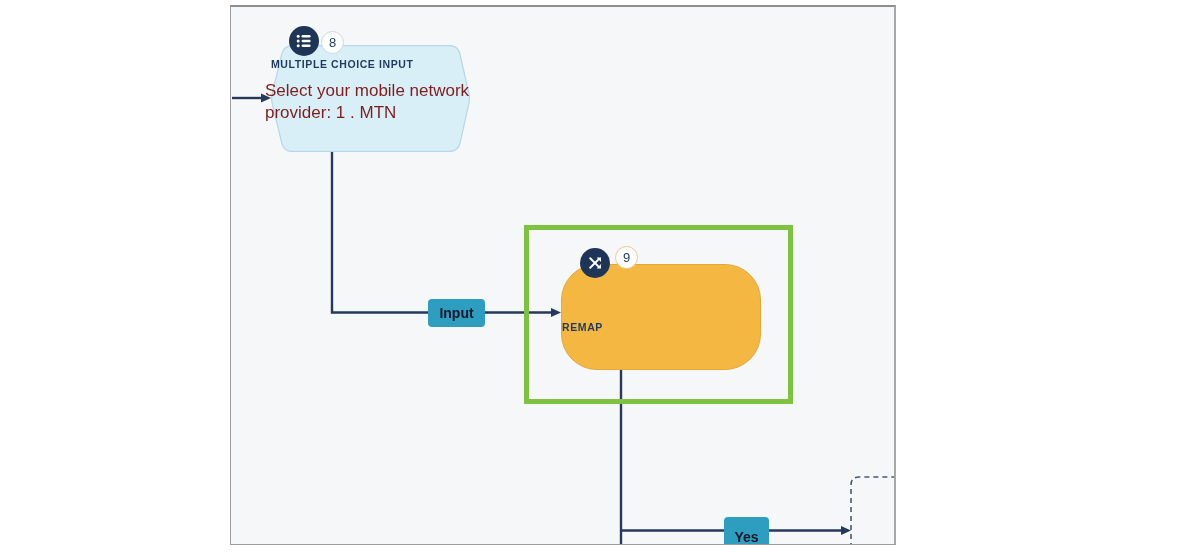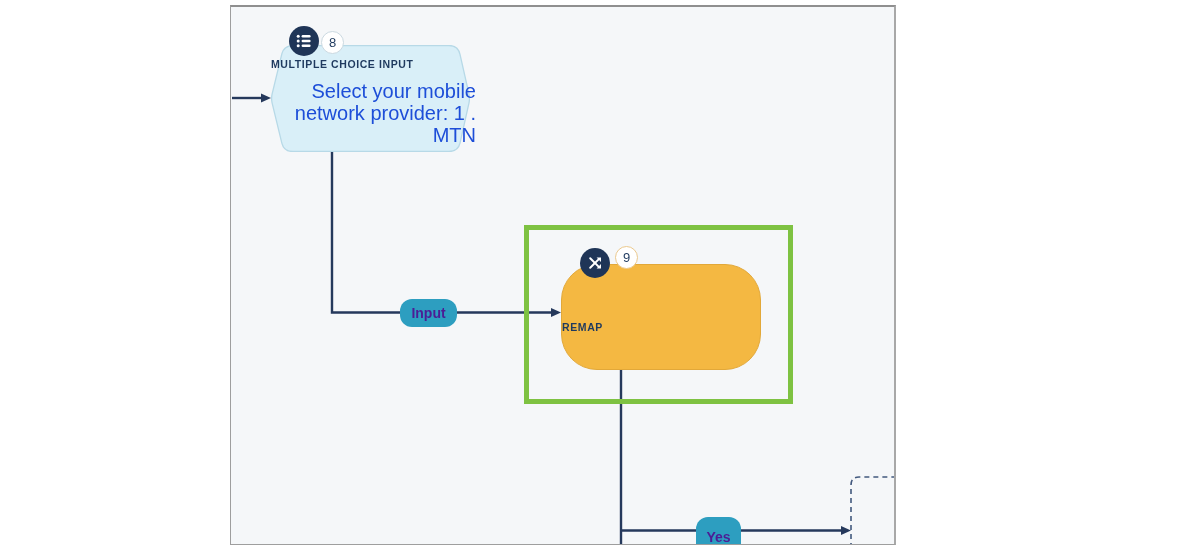--- a/index.html
+++ b/index.html
@@ -32,22 +32,22 @@
 
   .node-type {
     position:absolute; left:0; width:100%; 
     font-size:10.5px; font-weight:bold; letter-spacing:0.6px;
     color:#1f3a5f; z-index:4;
   }
   .node-mci  .node-type { top:13px; }
   .node-remap .node-type { top:13px;margin-top:43px; }
 
   .node-text {
-    position:absolute; text-align:right; font-size:20px; line-height:22px;
-    color:#1d4ed8; z-index:4;
+    position:absolute; text-align:left; font-size:17px; line-height:22px;
+    color:#7f1d1d; z-index:4;
   }
   .node-mci  .node-text { left:-6px; top:35px; width:211px; }
   .node-remap .node-text { left:0;   top:33px; width:200px; }
 
   .node-icon {
     position:absolute; width:30px; height:30px; border-radius:50%;
     background:#1f3557; display:flex; align-items:center; justify-content:center;
     z-index:5;
   }
   .node-mci  .node-icon { left:18px; top:-19px; }
@@ -56,22 +56,22 @@
   .step-badge {
     position:absolute; width:23px; height:23px; border-radius:50%;
     background:#ffffff; display:flex; align-items:center; justify-content:center;
     font-size:13px; color:#1f3a5f; z-index:5;
   }
   .node-mci  .step-badge { left:50px; top:-14px; border:1.5px solid #cbd9e1; }
   .node-remap .step-badge { left:53px; top:-19px; border:1.5px solid #ebc98e; }
 
   .edge-label {
     position:absolute; display:flex; align-items:center; justify-content:center;
-    background:#2d9ec0; color:#4c1d95; font-weight:bold; font-size:14px;
-    border-radius:12px; z-index:6; cursor:pointer;
+    background:#2d9ec0; color:#0f172a; font-weight:bold; font-size:14px;
+    border-radius:4px; z-index:6; cursor:pointer;margin-left:28px;
   }
   .label-input { left:169px; top:292px; width:57px; height:28px; }
   .label-yes   { left:465px; top:510px; width:45px; height:39px; }
 </style>
 </head>
 <body>
 
 <div class="page">
   <div class="canvas">
 

